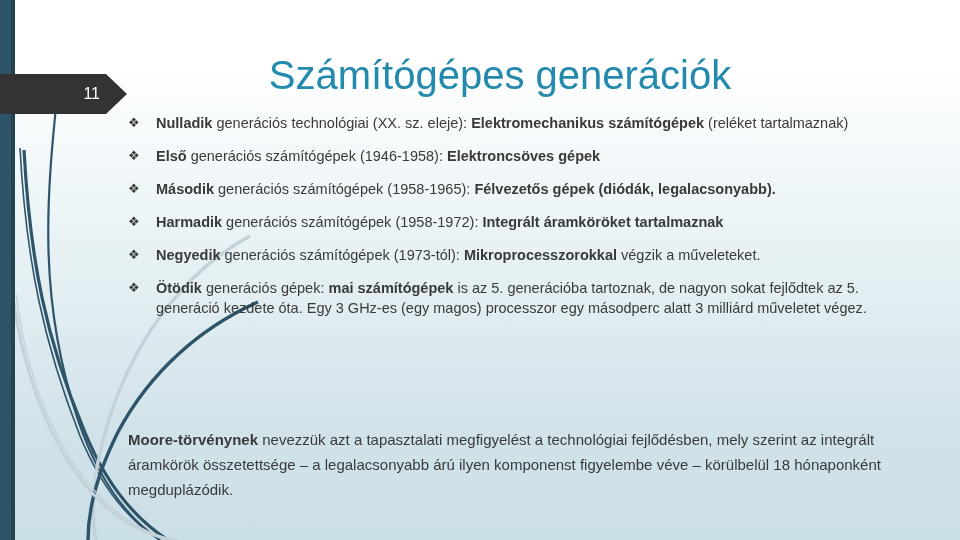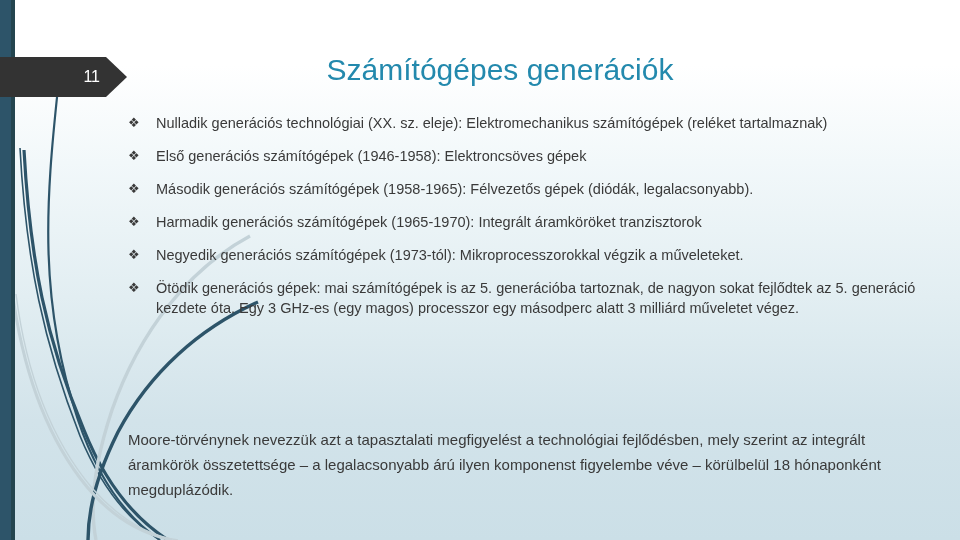--- a/index.html
+++ b/index.html
@@ -35,21 +35,21 @@
     position: absolute;
     left: 0; top: 0;
     width: 260px; height: 540px;
     pointer-events: none;
   }
 
   
   .slide-badge {
     position: absolute;
     left: 0;
-    top: 57px;
+    top: 74px;
     width: 128px;
     height: 46px;
   }
   .slide-badge svg { display: block; }
   .slide-badge-num {
     position: absolute;
     left: 0; top: 0;
     width: 100px;
     height: 40px;
     line-height: 40px;
@@ -58,21 +58,21 @@
     font-size: 16px;
     font-family: "Liberation Sans", sans-serif;
   }
 
   
   .slide-title {
     position: absolute;
     left: 150px;
     top: 53px;
     width: 700px;
-    font-size: 30px;
+    font-size: 40px;
     color: #2389ad;
     font-family: "Liberation Sans", sans-serif;
     font-weight: normal;
     text-align: center;
     letter-spacing: 0px;
     white-space: nowrap;
   }
 
   
   .bullets {
@@ -93,21 +93,21 @@
     line-height: 20px;
     color: #3a3a3a;
     font-family: "DejaVu Sans", sans-serif;
   }
   .bullet-text {
     flex: 1 1 auto;
     font-size: 14.5px;
     line-height: 20px;
     color: #3a3a3a;
   }
-  .bullet-text b { font-weight: normal; }
+  .bullet-text b { font-weight: bold; }
 
   
   .moore-heading {
     position: absolute;
     left: 128px;
     top: 394px;
     width: 780px;
     text-align: center;
     font-size: 14.5px;
     font-weight: bold;
@@ -115,21 +115,21 @@
   }
   .moore-body {
     position: absolute;
     left: 128px;
     top: 427px;
     width: 762px;
     font-size: 15px;
     line-height: 25px;
     color: #3a3a3a;
   }
-  .moore-body b { font-weight: normal; }
+  .moore-body b { font-weight: bold; }
 </style>
 </head>
 <body>
 
 <div id="slide">
 
   <svg class="swoosh" viewBox="0 0 260 540" preserveAspectRatio="none" aria-hidden="true">
     <path d="M 58 88 C 46 200, 38 300, 78 420 C 100 485, 130 520, 160 540" fill="none" stroke="#2d5469" stroke-width="2.2"></path>
     <path d="M 24 150 C 30 260, 46 340, 84 430 C 108 490, 140 522, 168 540" fill="none" stroke="#2d5469" stroke-width="3.2"></path>
     <path d="M 20 148 C 26 262, 44 344, 80 436 C 104 494, 134 524, 160 540" fill="none" stroke="#2d5469" stroke-width="1.6"></path>
@@ -159,21 +159,21 @@
     <div class="bullet-row">
       <span class="bullet-glyph">❖</span>
       <span class="bullet-text"><b>Első</b><span> generációs számítógépek (1946-1958): </span><b>Elektroncsöves gépek</b></span>
     </div>
     <div class="bullet-row">
       <span class="bullet-glyph">❖</span>
       <span class="bullet-text"><b>Második</b><span> generációs számítógépek (1958-1965): </span><b>Félvezetős gépek (diódák, legalacsonyabb).</b></span>
     </div>
     <div class="bullet-row">
       <span class="bullet-glyph">❖</span>
-      <span class="bullet-text"><b>Harmadik</b><span> generációs számítógépek (1965-1970): </span><b>Integrált áramköröket tranzisztorok</b></span>
+      <span class="bullet-text"><b>Harmadik</b><span> generációs számítógépek (1958-1972): </span><b>Integrált áramköröket tartalmaznak</b></span>
     </div>
     <div class="bullet-row">
       <span class="bullet-glyph">❖</span>
       <span class="bullet-text"><b>Negyedik</b><span> generációs számítógépek (1973-tól): </span><b>Mikroprocesszorokkal</b><span> végzik a műveleteket.</span></span>
     </div>
     <div class="bullet-row">
       <span class="bullet-glyph">❖</span>
       <span class="bullet-text"><b>Ötödik</b><span> generációs gépek:  </span><b>mai számítógépek</b><span> is az 5. generációba tartoznak, de nagyon sokat fejlődtek az 5. generáció kezdete óta.  Egy 3 GHz-es (egy magos) processzor egy másodperc alatt 3 milliárd műveletet végez.</span></span>
     </div>
   </div>

